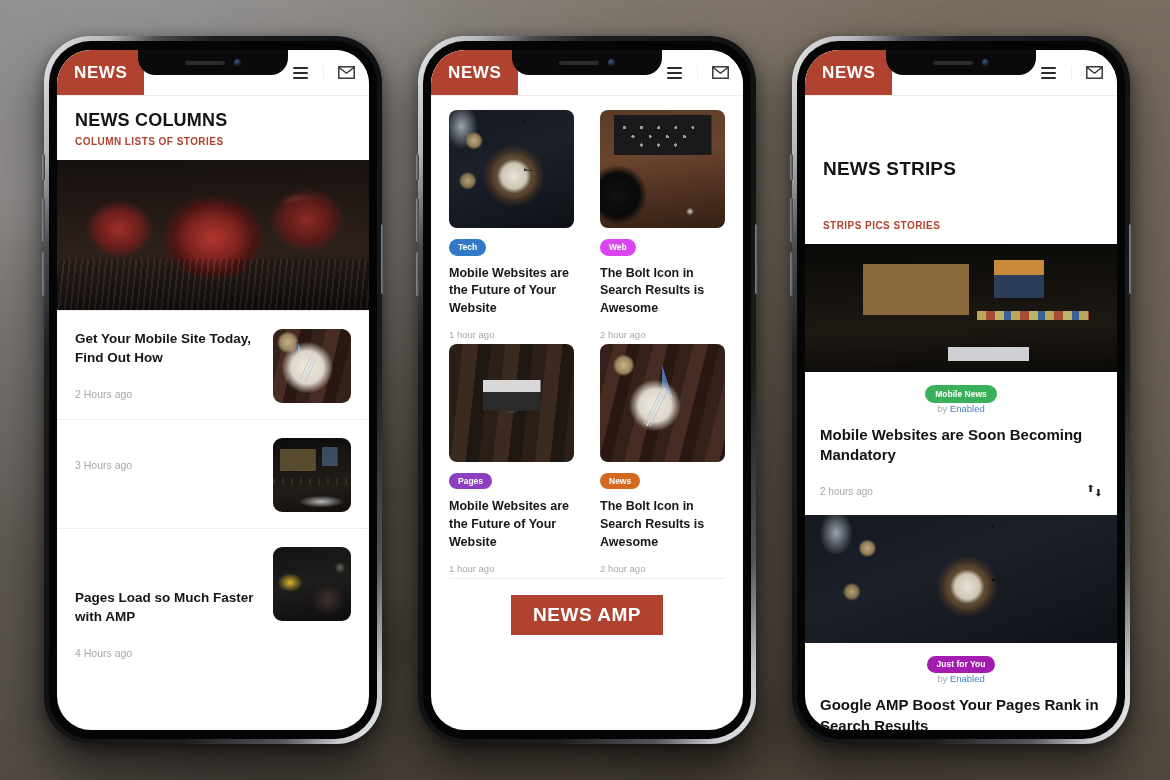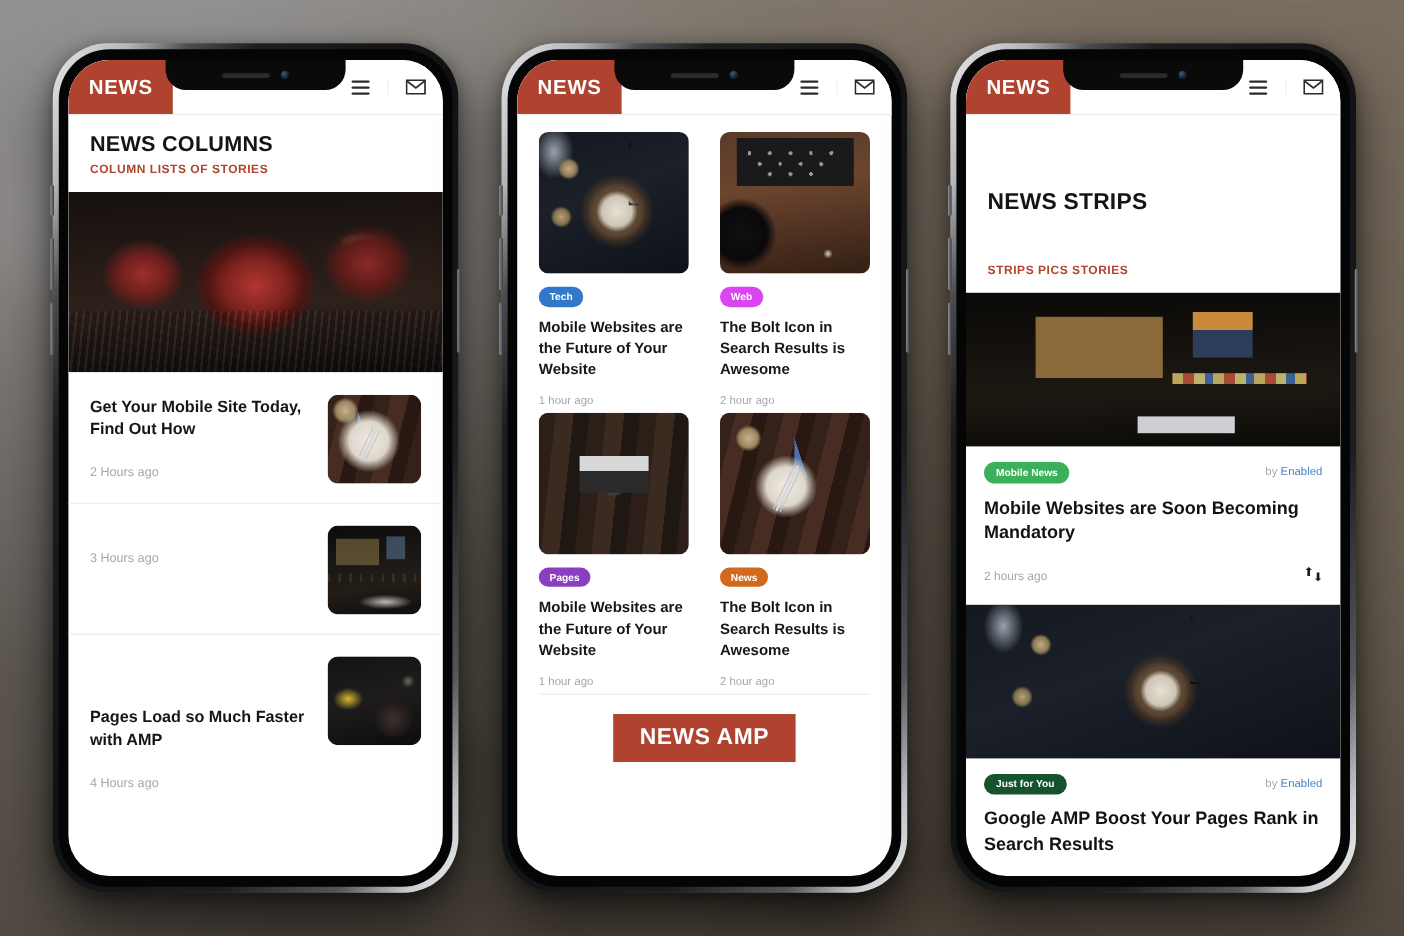--- a/index.html
+++ b/index.html
@@ -314,21 +314,21 @@
   }
 
   
   #phone3 { left: 792px; top: 36px; width: 338px; height: 708px; }
   #phone3 .notch { width: 150px; height: 25px; }
   #phone3 .brand { font-size: 17px; height: 100%; }
   #phone3 .page-title { font-size: 19px; margin-top: 48px; }
   #phone3 .page-sub { font-size: 10px; margin-top: 40px; }
   #phone3 .strip-img { height: 128px; }
   #phone3 .strip-body { padding: 13px 15px 14px; }
-  #phone3 .strip-top { display: flex; align-items: center; justify-content: space-between; }
+  #phone3 .strip-top { display: flex; align-items: center; justify-content: space-between; flex-direction: column; }
   #phone3 .badge { font-size: 8.5px; padding: 4.5px 10px; }
   #phone3 .byline { font-size: 9.5px; }
   #phone3 .strip-title { font-size: 15px; font-weight: bold; color: #121317; line-height: 1.38; margin-top: 11px; }
   #phone3 .strip-foot { display: flex; align-items: center; justify-content: space-between; margin-top: 17px; }
   #phone3 .strip-ago { font-size: 10px; }
 </style>
 </head>
 <body>
 
 <div id="backdrop"></div>
@@ -528,21 +528,21 @@
               <path d="M3.6 0.6 L6.2 3.0 L4.7 3.0 L4.7 8.0 L2.5 8.0 L2.5 3.0 L1.0 3.0 Z"></path>
               <path d="M11.4 12.4 L8.8 10.0 L10.3 10.0 L10.3 5.0 L12.5 5.0 L12.5 10.0 L14.0 10.0 Z"></path>
             </svg>
           </span>
         </div>
       </div>
 
       <div class="photo strip-img ph-dark-food"></div>
       <div class="strip-body">
         <div class="strip-top">
-          <span class="badge" style="background:#14532d">Just for You</span>
+          <span class="badge" style="background:#a21caf">Just for You</span>
           <span class="byline">
             <span>by</span>
             <b>Enabled</b>
           </span>
         </div>
         <div class="strip-title">Google AMP Boost Your Pages Rank in Search Results</div>
         <div class="strip-foot">
           <span class="strip-ago ago">2 hours ago</span>
           <span>
             <svg width="15" height="13" viewBox="0 0 15 13" fill="#1a1a1c">

